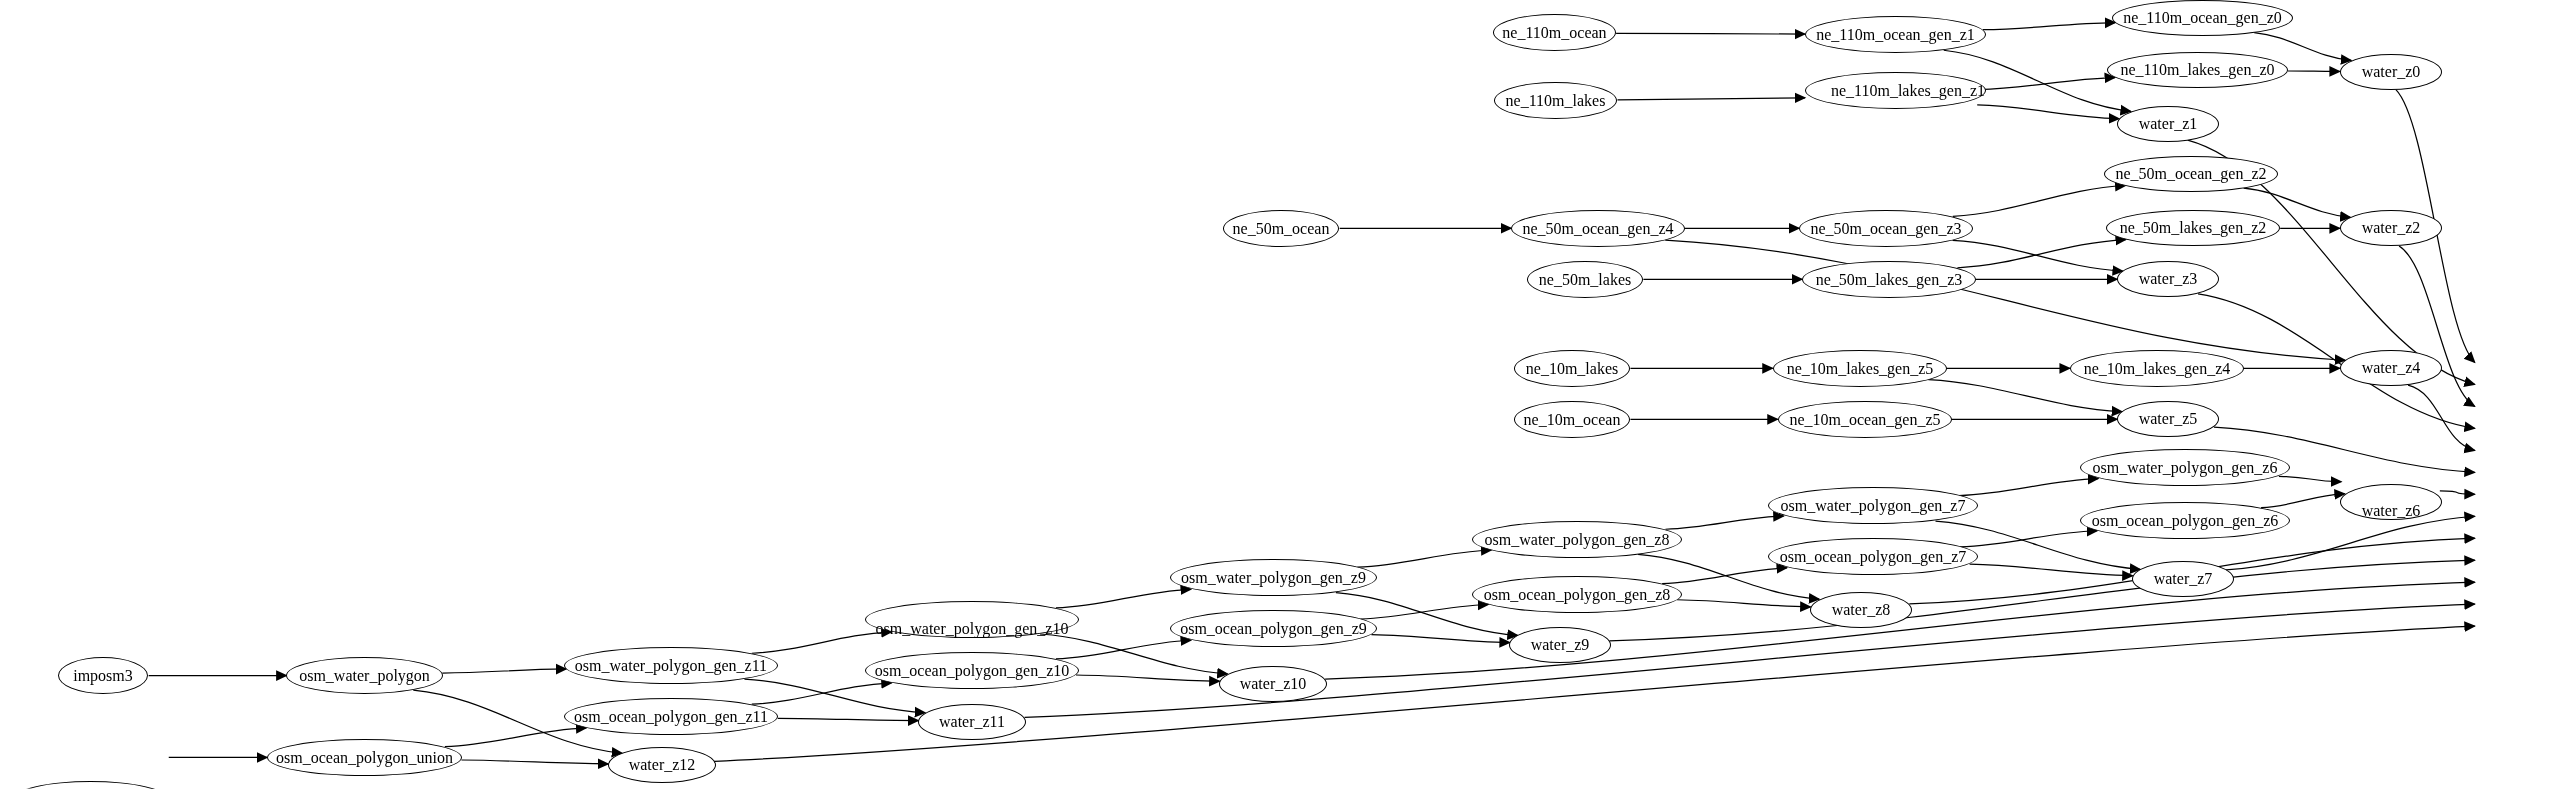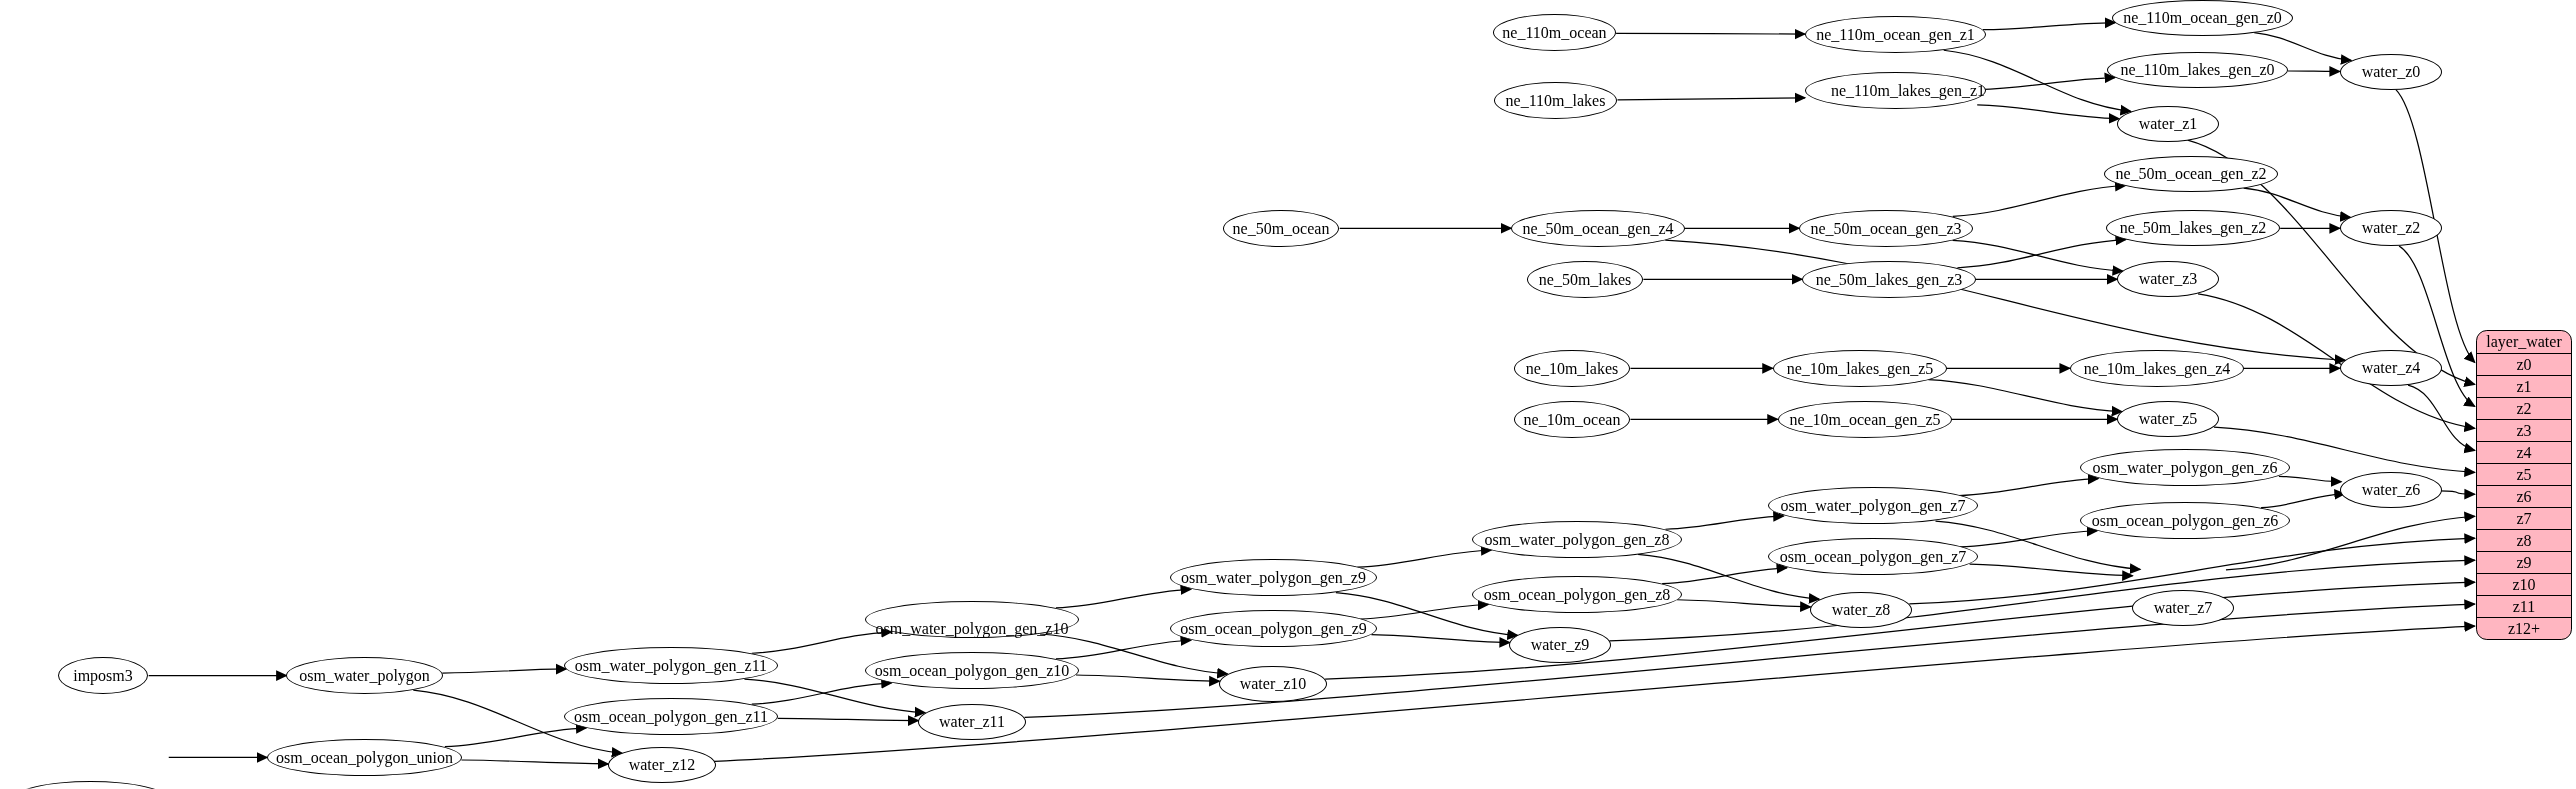--- a/index.html
+++ b/index.html
@@ -193,36 +193,36 @@
       </div>
       <div class="node" style="left: 1778px; top: 401px; width: 174px; height: 37px;">
         <span>ne_10m_ocean_gen_z5</span>
       </div>
       <div class="node" style="left: 2117px; top: 401px; width: 102px; height: 36px;">
         <span>water_z5</span>
       </div>
       <div class="node" style="left: 2080px; top: 449px; width: 210px; height: 37px;">
         <span>osm_water_polygon_gen_z6</span>
       </div>
-      <div class="node" style="left: 2340px; top: 472px; width: 102px; height: 36px;">
+      <div class="node" style="left: 2340px; top: 484px; width: 102px; height: 36px; align-items: flex-end;">
         <span>water_z6</span>
       </div>
       <div class="node" style="left: 1768px; top: 487px; width: 210px; height: 37px;">
         <span>osm_water_polygon_gen_z7</span>
       </div>
       <div class="node" style="left: 2080px; top: 502px; width: 210px; height: 37px;">
         <span>osm_ocean_polygon_gen_z6</span>
       </div>
       <div class="node" style="left: 1472px; top: 521px; width: 210px; height: 37px;">
         <span>osm_water_polygon_gen_z8</span>
       </div>
       <div class="node" style="left: 1768px; top: 538px; width: 210px; height: 37px;">
         <span>osm_ocean_polygon_gen_z7</span>
       </div>
-      <div class="node" style="left: 2132px; top: 590px; width: 102px; height: 36px;">
+      <div class="node" style="left: 2132px; top: 561px; width: 102px; height: 36px;">
         <span>water_z7</span>
       </div>
       <div class="node" style="left: 1170px; top: 559px; width: 207px; height: 37px;">
         <span>osm_water_polygon_gen_z9</span>
       </div>
       <div class="node" style="left: 1472px; top: 576px; width: 210px; height: 37px;">
         <span>osm_ocean_polygon_gen_z8</span>
       </div>
       <div class="node" style="left: 1810px; top: 592px; width: 102px; height: 36px;">
         <span>water_z8</span>
@@ -261,30 +261,14 @@
         <span>osm_ocean_polygon</span>
       </div>
       <div class="node" style="left: 267px; top: 739px; width: 195px; height: 37px;">
         <span>osm_ocean_polygon_union</span>
       </div>
       <div class="node" style="left: 608px; top: 747px; width: 108px; height: 36px;">
         <span>water_z12</span>
       </div>
     </div>
 
-  <div id="layer-water-table" style="left: 2476px; top: 330px; width: 96px;">
-    <div class="thead" style="height: 22px;">layer_water</div>
-  <div class="trow" style="height: 22px;">z0</div>
-      <div class="trow" style="height: 22px;">z1</div>
-      <div class="trow" style="height: 22px;">z2</div>
-      <div class="trow" style="height: 22px;">z3</div>
-      <div class="trow" style="height: 22px;">z4</div>
-      <div class="trow" style="height: 22px;">z5</div>
-      <div class="trow" style="height: 22px;">z6</div>
-      <div class="trow" style="height: 22px;">z7</div>
-      <div class="trow" style="height: 22px;">z8</div>
-      <div class="trow" style="height: 22px;">z9</div>
-      <div class="trow" style="height: 22px;">z10</div>
-      <div class="trow" style="height: 22px;">z11</div>
-      <div class="trow" style="height: 22px;">z12+</div>
-    </div>
 </div>
 
 
 </body></html>

